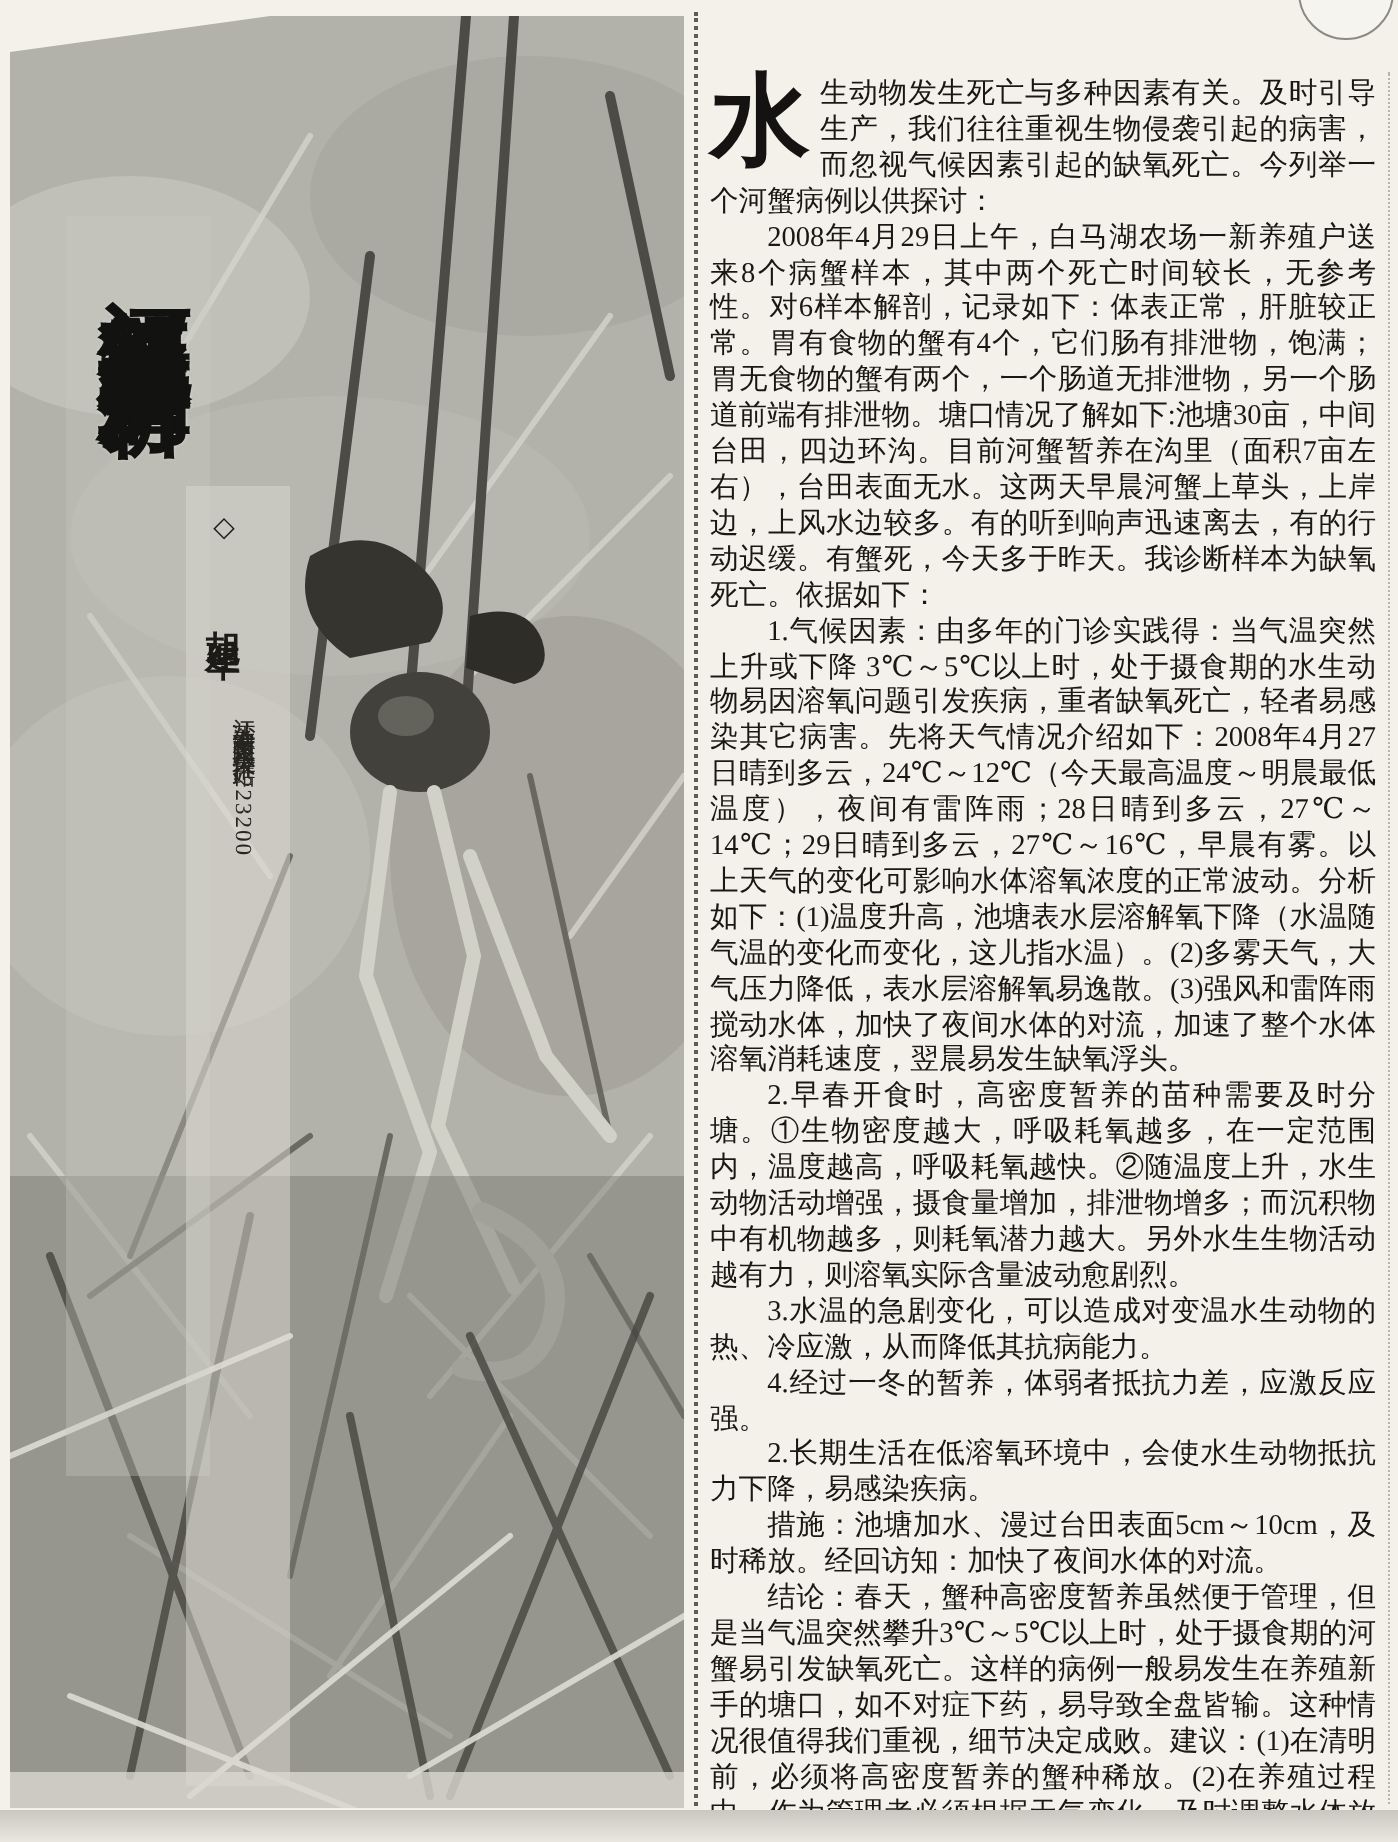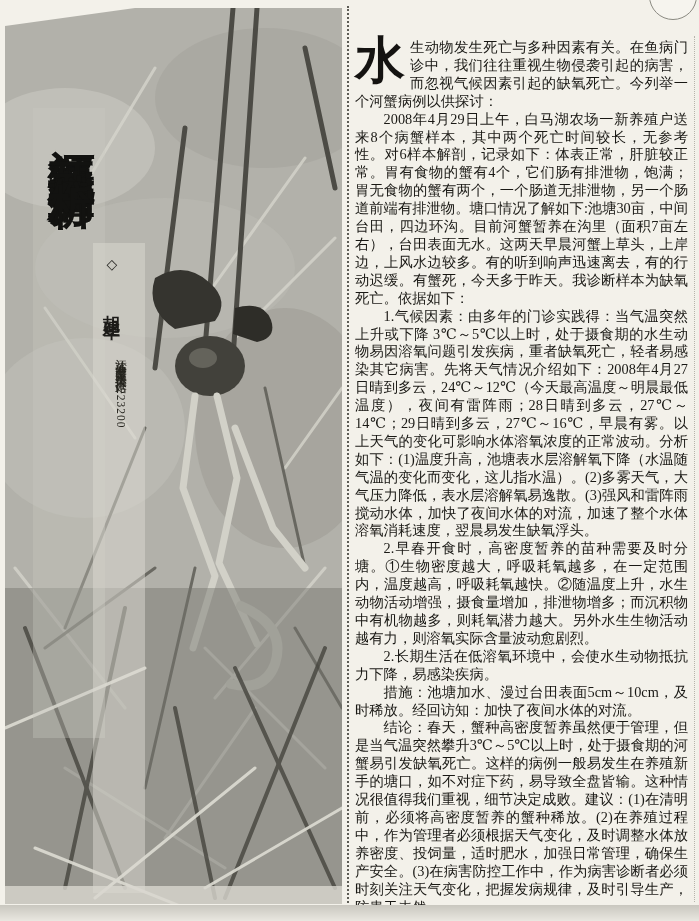--- a/index.html
+++ b/index.html
@@ -142,23 +142,25 @@
   <div class="affil-col">
     <span>江苏省淮安市楚州区水产技术推广站</span>
     <span class="postal">223200</span>
   </div>
 
   <div class="divider"></div>
   <div class="right-edge"></div>
   <div class="corner-circle"></div>
 
   <div class="article">
-    <p class="first"><span class="dropcap">水</span><span>生动物发生死亡与多种因素有关。在鱼病门诊中，我们往往重视生物侵袭引起的病害，而忽视气候因素引起的缺氧死亡。今列举一个河蟹病例以供探讨：</span></p>
+    <p class="first"><span class="dropcap">水</span><span>生动物发生死亡与多种因素有关。及时引导生产，我们往往重视生物侵袭引起的病害，而忽视气候因素引起的缺氧死亡。今列举一个河蟹病例以供探讨：</span></p>
     <p>2008年4月29日上午，白马湖农场一新养殖户送来8个病蟹样本，其中两个死亡时间较长，无参考性。对6样本解剖，记录如下：体表正常，肝脏较正常。胃有食物的蟹有4个，它们肠有排泄物，饱满；胃无食物的蟹有两个，一个肠道无排泄物，另一个肠道前端有排泄物。塘口情况了解如下:池塘30亩，中间台田，四边环沟。目前河蟹暂养在沟里（面积7亩左右），台田表面无水。这两天早晨河蟹上草头，上岸边，上风水边较多。有的听到响声迅速离去，有的行动迟缓。有蟹死，今天多于昨天。我诊断样本为缺氧死亡。依据如下：</p>
     <p>1.气候因素：由多年的门诊实践得：当气温突然上升或下降 3℃～5℃以上时，处于摄食期的水生动物易因溶氧问题引发疾病，重者缺氧死亡，轻者易感染其它病害。先将天气情况介绍如下：2008年4月27日晴到多云，24℃～12℃（今天最高温度～明晨最低温度），夜间有雷阵雨；28日晴到多云，27℃～14℃；29日晴到多云，27℃～16℃，早晨有雾。以上天气的变化可影响水体溶氧浓度的正常波动。分析如下：(1)温度升高，池塘表水层溶解氧下降（水温随气温的变化而变化，这儿指水温）。(2)多雾天气，大气压力降低，表水层溶解氧易逸散。(3)强风和雷阵雨搅动水体，加快了夜间水体的对流，加速了整个水体溶氧消耗速度，翌晨易发生缺氧浮头。</p>
     <p>2.早春开食时，高密度暂养的苗种需要及时分塘。①生物密度越大，呼吸耗氧越多，在一定范围内，温度越高，呼吸耗氧越快。②随温度上升，水生动物活动增强，摄食量增加，排泄物增多；而沉积物中有机物越多，则耗氧潜力越大。另外水生生物活动越有力，则溶氧实际含量波动愈剧烈。</p>
+    <p>3.水温的急剧变化，可以造成对变温水生动物的热、冷应激，从而降低其抗病能力。</p>
+    <p>4.经过一冬的暂养，体弱者抵抗力差，应激反应强。</p>
     <p>2.长期生活在低溶氧环境中，会使水生动物抵抗力下降，易感染疾病。</p>
     <p>措施：池塘加水、漫过台田表面5cm～10cm，及时稀放。经回访知：加快了夜间水体的对流。</p>
     <p><span>结论：春天，蟹种高密度暂养虽然便于管理，但是当气温突然攀升3℃～5℃以上时，处于摄食期的河蟹易引发缺氧死亡。这样的病例一般易发生在养殖新手的塘口，如不对症下药，易导致全盘皆输。这种情况很值得我们重视，细节决定成败。建议：(1)在清明前，必须将高密度暂养的蟹种稀放。(2)在养殖过程中，作为管理者必须根据天气变化，及时调整水体放养密度、投饲量，适时肥水，加强日常管理，确保生产安全。(3)在病害防控工作中，作为病害诊断者必须时刻关注天气变化，把握发病规律，及时引导生产，防患于未然。</span></p>
   </div>
 
   <div class="bottom-band"></div>
 </div>
 
 </body></html>

